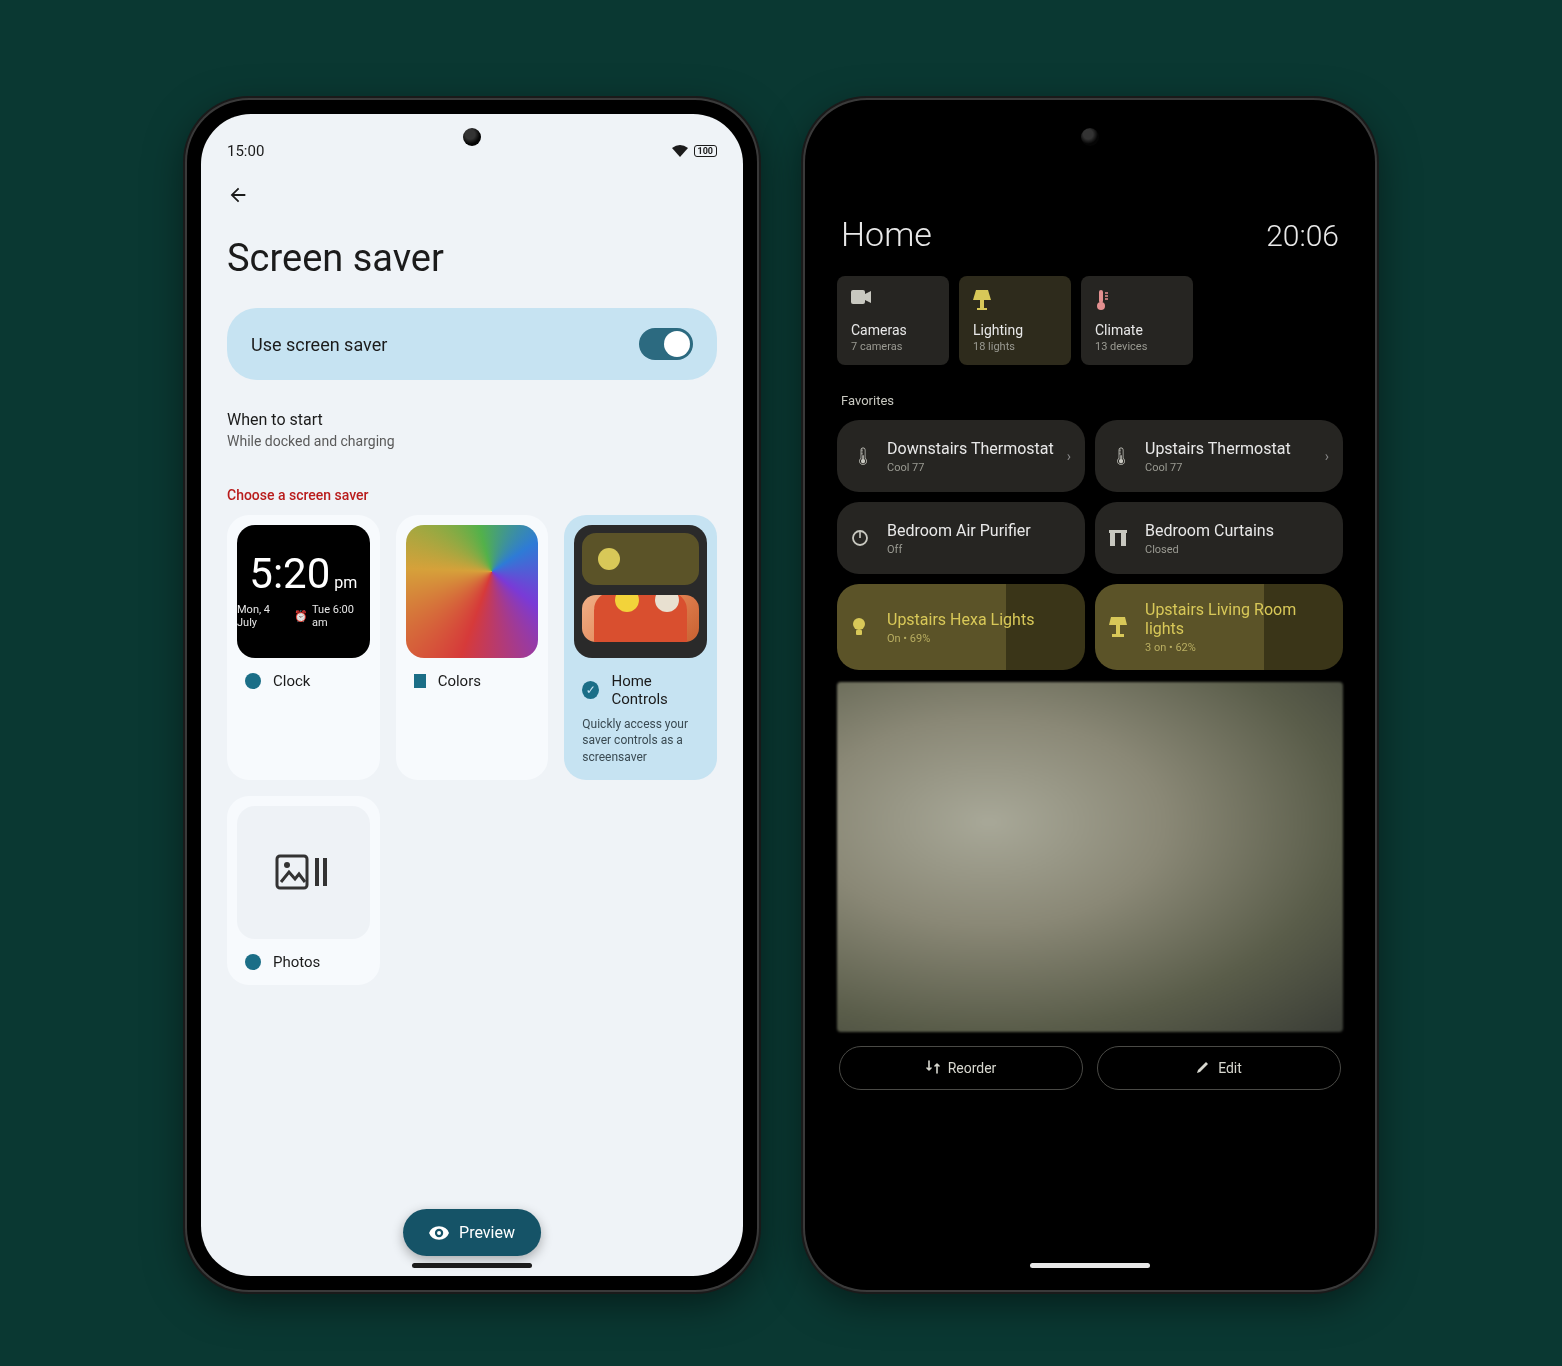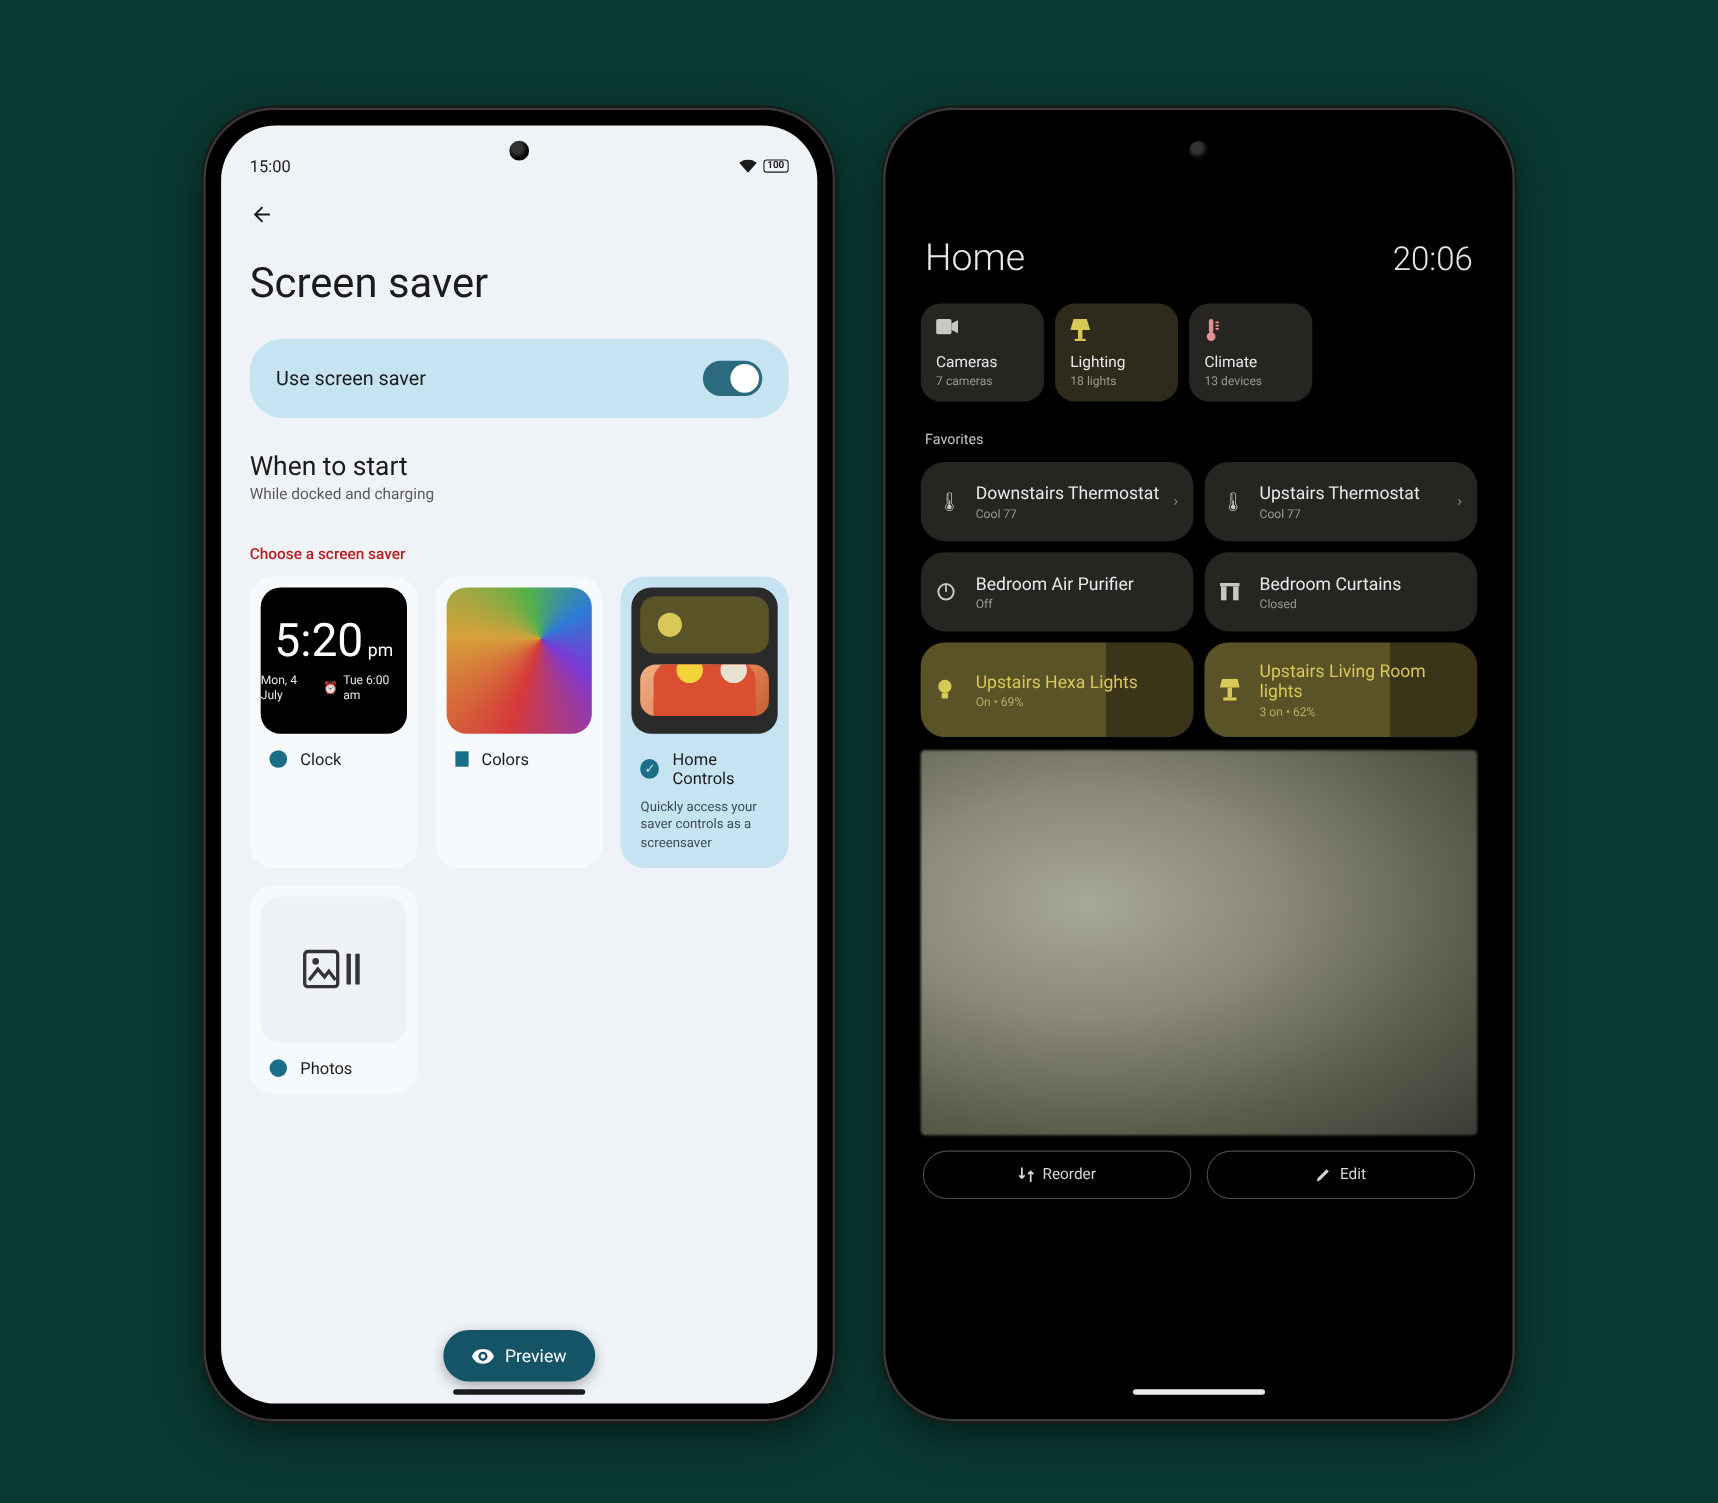--- a/index.html
+++ b/index.html
@@ -15,21 +15,21 @@
   
   .screen.light{background:var(--light-bg);color:#1b1b1b;padding:22px 26px 0}
   .status{display:flex;justify-content:space-between;font-size:15px;align-items:center;height:30px}
   .status .right{display:flex;gap:6px;align-items:center}
   .back{margin-top:18px;font-size:24px;font-weight:400}
   h1.title{font-size:38px;font-weight:400;margin:30px 0 28px}
   .toggle-row{background:#c6e3f2;border-radius:30px;padding:20px 24px;display:flex;justify-content:space-between;align-items:center;font-size:18px}
   .switch{width:54px;height:32px;border-radius:16px;background:#2c6a80;position:relative}
   .switch::after{content:"";position:absolute;right:3px;top:3px;width:26px;height:26px;border-radius:50%;background:#fff}
   .section{margin-top:30px}
-  .section .hd{font-size:24px}
+  .section .hd{font-size:16px}
   .section .sub{font-size:14px;color:#5a5a5a;margin-top:4px}
   .choose{color:#b91c1c;font-size:14px;margin-top:38px;margin-bottom:12px;font-weight:500}
   .grid2{display:grid;grid-template-columns:1fr 1fr 1fr;gap:16px}
   .card{background:var(--card);border-radius:22px;padding:10px 10px 14px}
   .card.sel{background:#c6e3f2}
   .thumb{width:100%;aspect-ratio:1/1;border-radius:18px;background:#000;display:flex;flex-direction:column;justify-content:center;align-items:center;color:#fff;overflow:hidden;position:relative}
   .thumb.colors{background:conic-gradient(from 200deg at 65% 35%,#d63a3a,#d6a13a,#53b14a,#2e7bd6,#7a3ad6,#d63a3a)}
   .thumb.photos{background:#eef2f6;color:#333;font-size:40px}
   .thumb.home{background:#2a2a2a;padding:8px;display:block}
   .home-bulb{width:100%;height:52px;border-radius:14px;background:var(--olive);display:flex;align-items:center;padding-left:16px}
@@ -53,41 +53,41 @@
   .preview-fab{position:absolute;bottom:20px;left:50%;transform:translateX(-50%);background:var(--accent-dark);color:#fff;border-radius:28px;padding:14px 26px;display:flex;gap:10px;align-items:center;font-size:16px;box-shadow:0 4px 12px rgba(0,0,0,.3)}
   .nav-pill{position:absolute;bottom:8px;left:50%;transform:translateX(-50%);width:120px;height:5px;border-radius:3px;background:#1b1b1b}
 
   
   .screen.dark{background:#000;color:#e8e8e8;padding:0}
   .dark-inner{padding:100px 18px 0}
   .dk-head{display:flex;justify-content:space-between;align-items:baseline;padding:0 4px}
   .dk-head .home{font-size:34px;font-weight:300}
   .dk-head .time{font-size:30px;font-weight:300}
   .cat-row{display:flex;gap:10px;margin-top:22px}
-  .cat{flex:0 0 112px;background:#262522;border-radius:18px;padding:14px 14px 12px}
+  .cat{flex:0 0 112px;background:#262522;border-radius:8px;padding:14px 14px 12px}
   .cat .ic{font-size:18px;height:26px}
   .cat .nm{font-size:14px;margin-top:6px}
   .cat .ct{font-size:11px;color:#9a9a92;margin-top:2px}
   .cat.lighting{background:#2e2b1c}
   .cat.lighting .ic{color:var(--olive-hi)}
   .cat.climate .ic{color:#e39090}
   .fav-lbl{font-size:13px;margin:28px 0 12px 4px;color:#c8c8c0}
   .tiles{display:grid;grid-template-columns:1fr 1fr;gap:10px}
   .tile{background:#262522;border-radius:22px;padding:16px 14px;display:flex;align-items:center;gap:12px;position:relative;min-height:72px}
   .tile .ic{width:24px;flex:0 0 24px;text-align:center;font-size:17px;color:#c8c8c0}
   .tile .txt .nm{font-size:16px}
   .tile .txt .st{font-size:11px;color:#9a9a92;margin-top:3px}
   .tile .chev{position:absolute;right:14px;top:50%;transform:translateY(-50%);color:#888;font-size:14px}
   .tile.on{background:linear-gradient(to right,var(--olive) 0 68%,#3a3518 68% 100%);color:var(--olive-hi)}
   .tile.on .ic{color:var(--olive-hi)}
   .tile.on .txt .nm{color:var(--olive-hi)}
   .tile.on .txt .st{color:#b8ad60}
   .cam-preview{margin-top:12px;height:350px;border-radius:4px;background:radial-gradient(ellipse at 30% 40%,#a8a898 0%,#8a8876 35%,#5a5d4a 70%,#3a3d36 100%);filter:blur(1px)}
   .dk-actions{display:flex;gap:14px;margin-top:14px;padding:0 2px}
-  .pill-btn{flex:1;border:1px solid #4a4a46;border-radius:26px;padding:13px 0;text-align:center;font-size:14px;color:#d8d8d0;display:flex;justify-content:center;gap:8px;align-items:center}
+  .pill-btn{flex:1;border:1px solid #4a4a46;border-radius:26px;padding:13px 0;text-align:center;font-size:14px;color:#d8d8d0;display:flex;justify-content:center;gap:8px;align-items:flex-start}
   .dark .nav-pill{background:#e8e8e8}
 
   
   svg{display:block}
 </style>
 </head>
 <body>
 
 <div class="stage">
 

